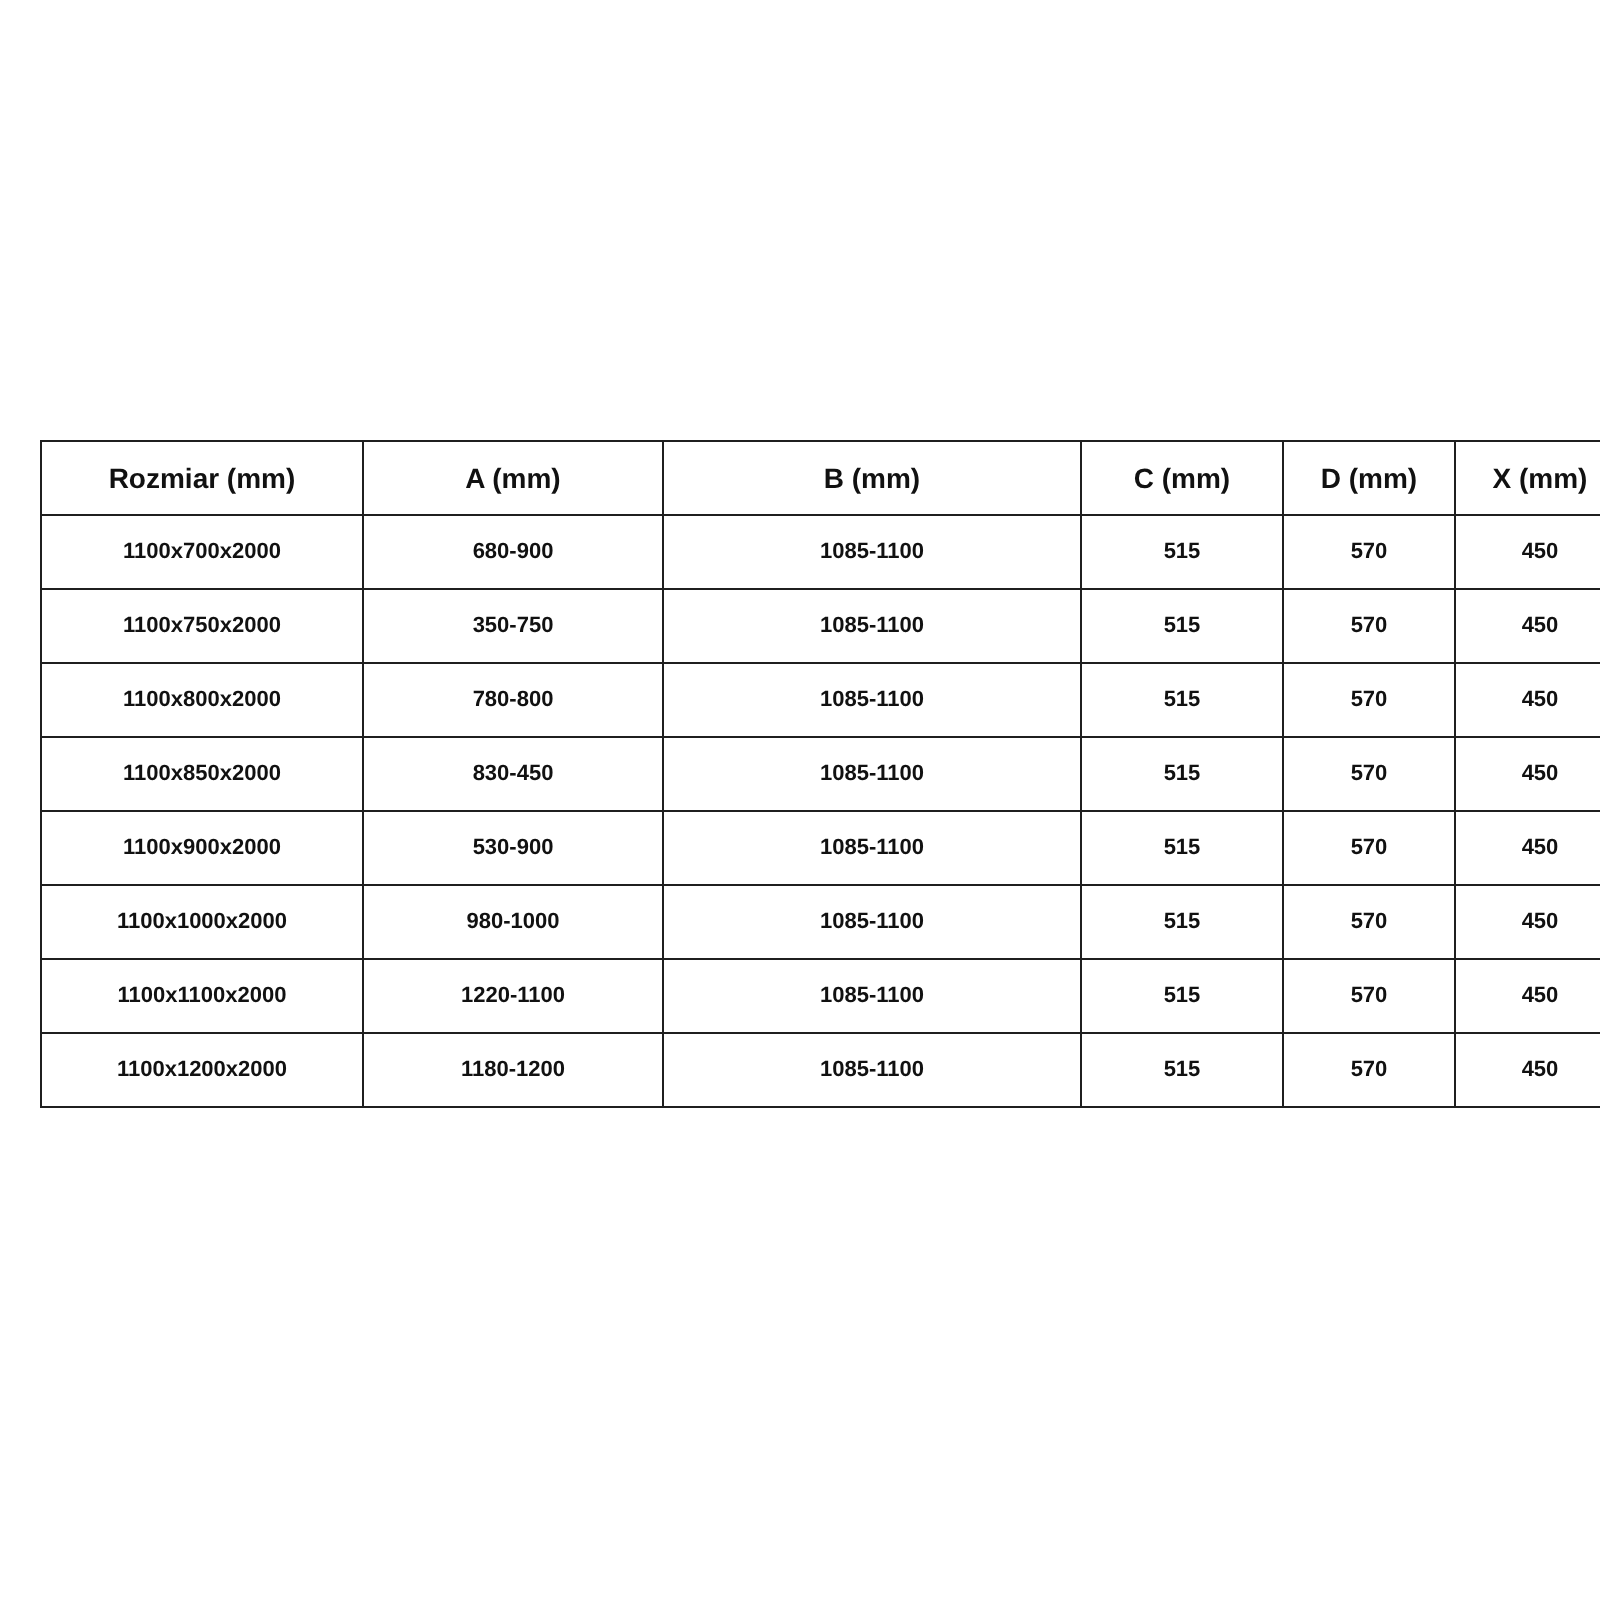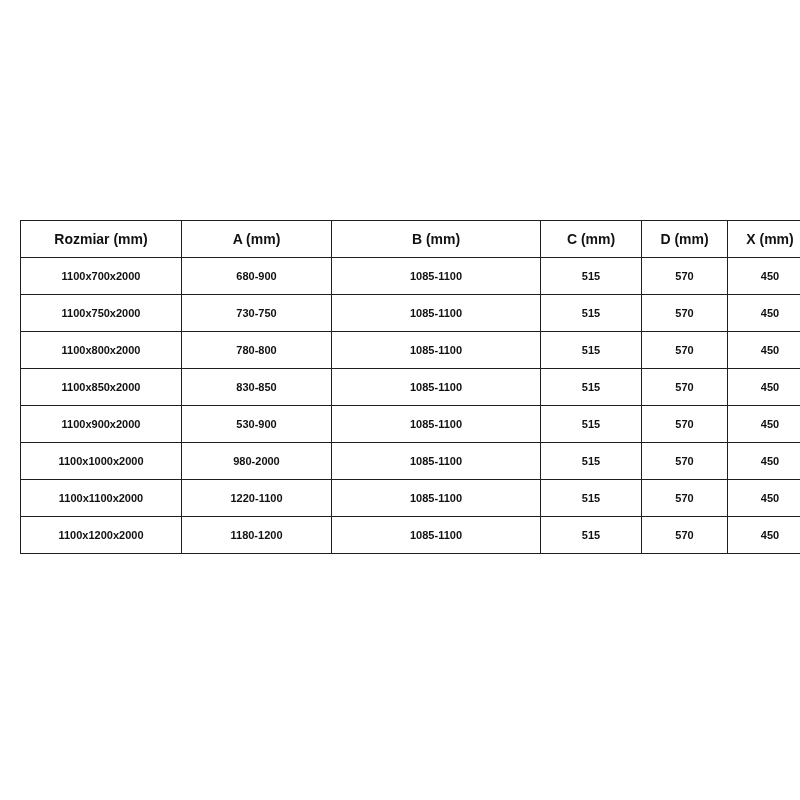--- a/index.html
+++ b/index.html
@@ -82,53 +82,53 @@
         <tr>
           <td>1100x700x2000</td>
           <td>680-900</td>
           <td>1085-1100</td>
           <td>515</td>
           <td>570</td>
           <td>450</td>
         </tr>
         <tr>
           <td>1100x750x2000</td>
-          <td>730-750</td>
+          <td>350-750</td>
           <td>1085-1100</td>
           <td>515</td>
           <td>570</td>
           <td>450</td>
         </tr>
         <tr>
           <td>1100x800x2000</td>
           <td>780-800</td>
           <td>1085-1100</td>
           <td>515</td>
           <td>570</td>
           <td>450</td>
         </tr>
         <tr>
           <td>1100x850x2000</td>
-          <td>830-850</td>
+          <td>830-450</td>
           <td>1085-1100</td>
           <td>515</td>
           <td>570</td>
           <td>450</td>
         </tr>
         <tr>
           <td>1100x900x2000</td>
           <td>530-900</td>
           <td>1085-1100</td>
           <td>515</td>
           <td>570</td>
           <td>450</td>
         </tr>
         <tr>
           <td>1100x1000x2000</td>
-          <td>980-2000</td>
+          <td>980-1000</td>
           <td>1085-1100</td>
           <td>515</td>
           <td>570</td>
           <td>450</td>
         </tr>
         <tr>
           <td>1100x1100x2000</td>
           <td>1220-1100</td>
           <td>1085-1100</td>
           <td>515</td>

